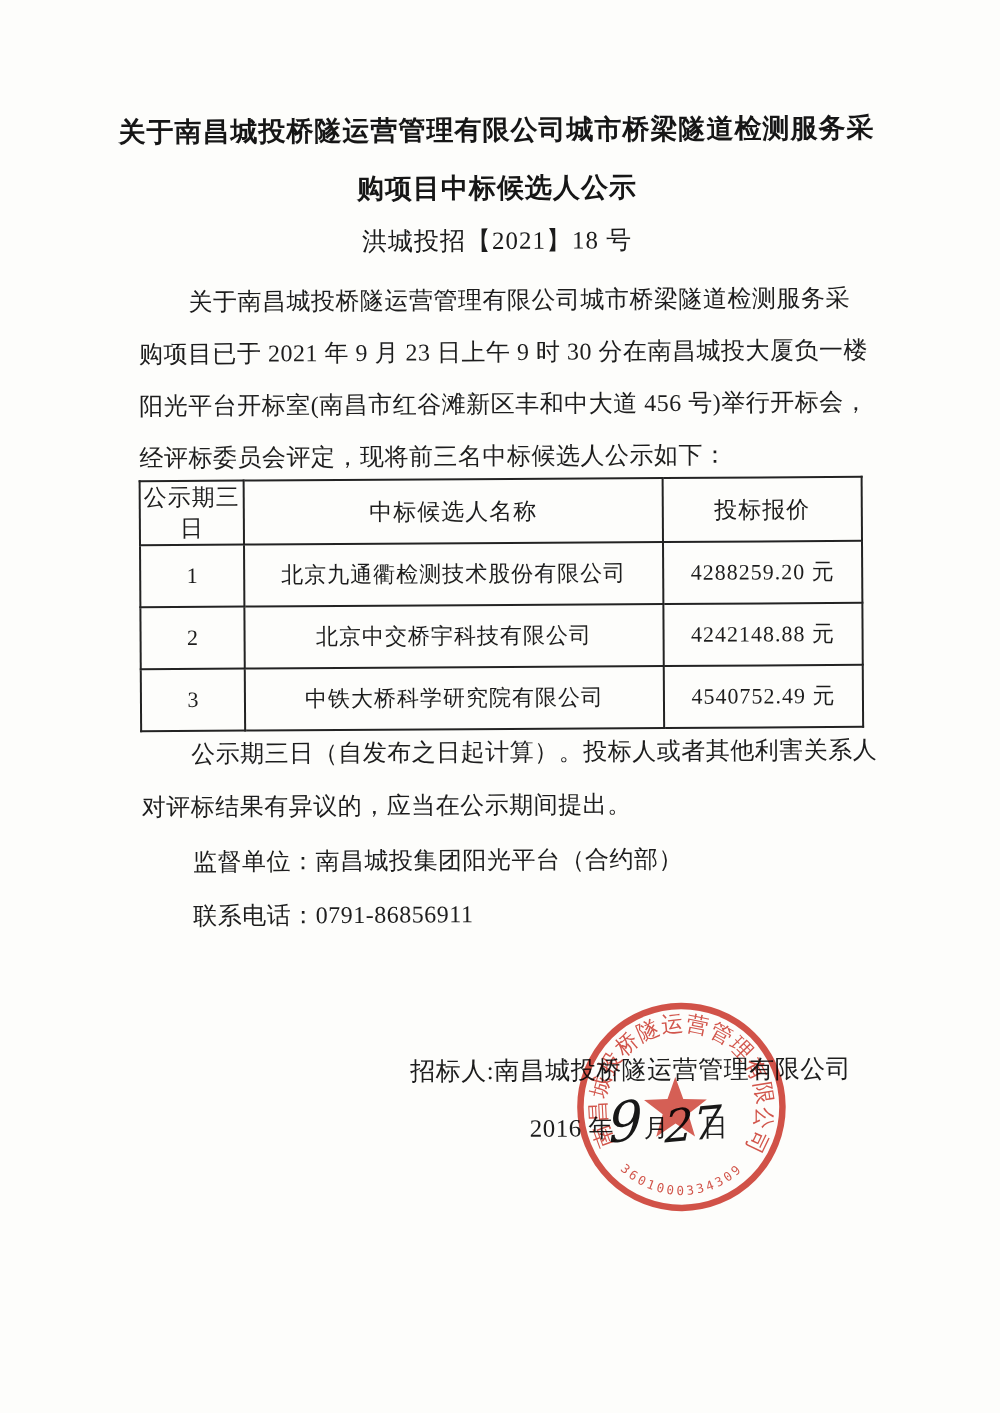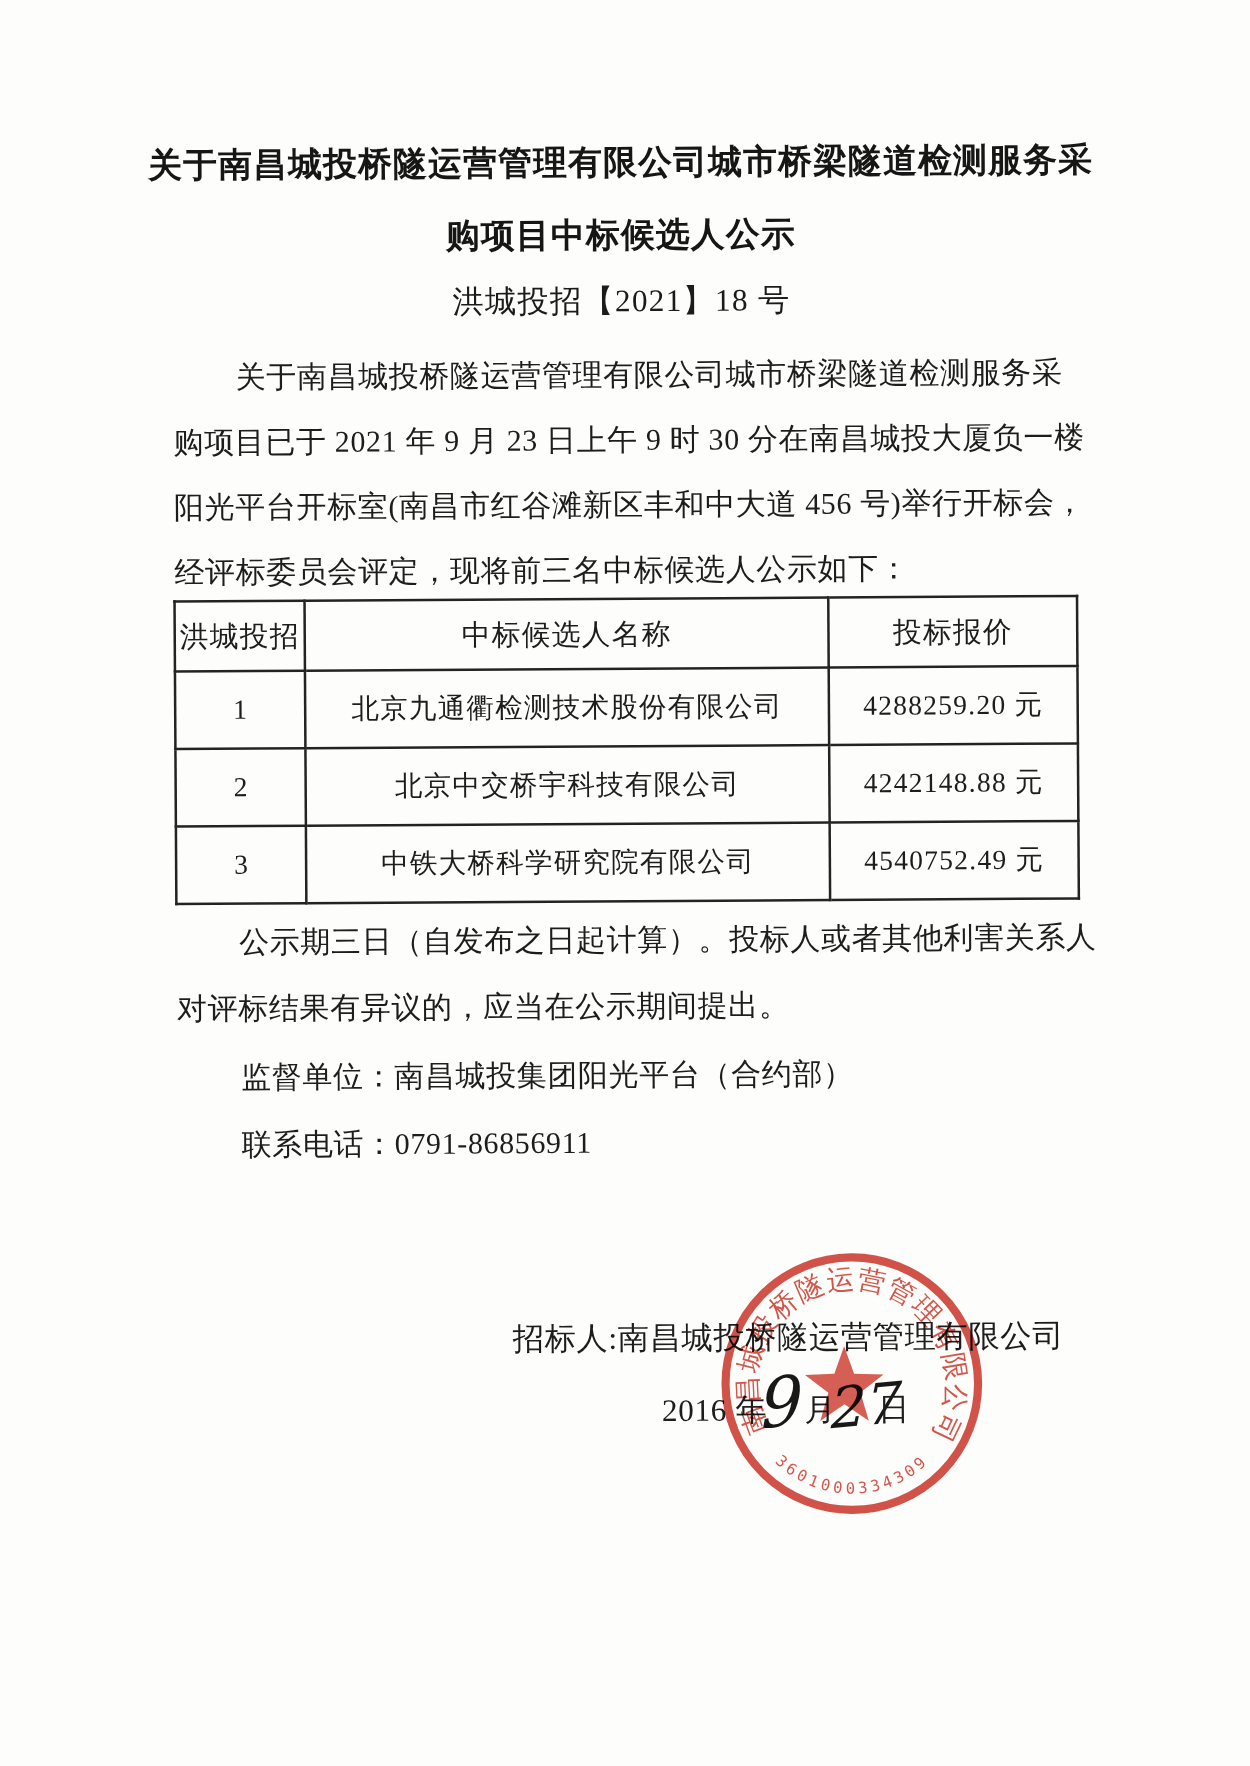--- a/index.html
+++ b/index.html
@@ -62,21 +62,21 @@
     <div class="bodyline" style="top:440px">经评标委员会评定，现将前三名中标候选人公示如下：</div>
 
     <table class="bid">
       <colgroup>
         <col style="width:104px">
           <col style="width:419px">
           <col style="width:199px">
       </colgroup>
       <thead>
         <tr>
-          <th class="th-cell">洪城投招</th>
+          <th class="th-cell">公示期三日</th>
           <th class="th-cell">中标候选人名称</th>
           <th class="th-cell">投标报价</th>
         </tr>
       </thead>
       <tbody>
         <tr>
           <td class="td-rank">1</td>
           <td class="td-name">北京九通衢检测技术股份有限公司</td>
           <td class="td-price">4288259.20 元</td>
         </tr>

